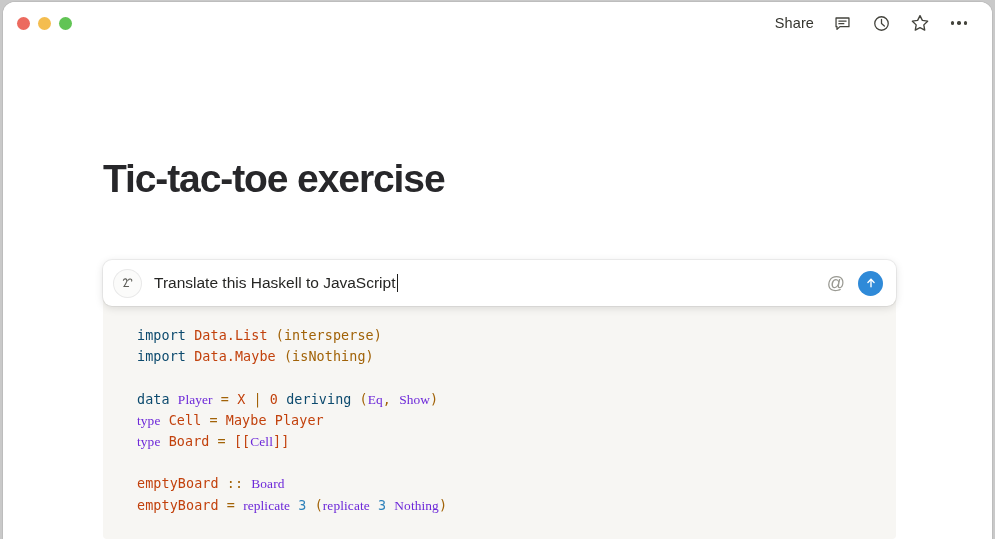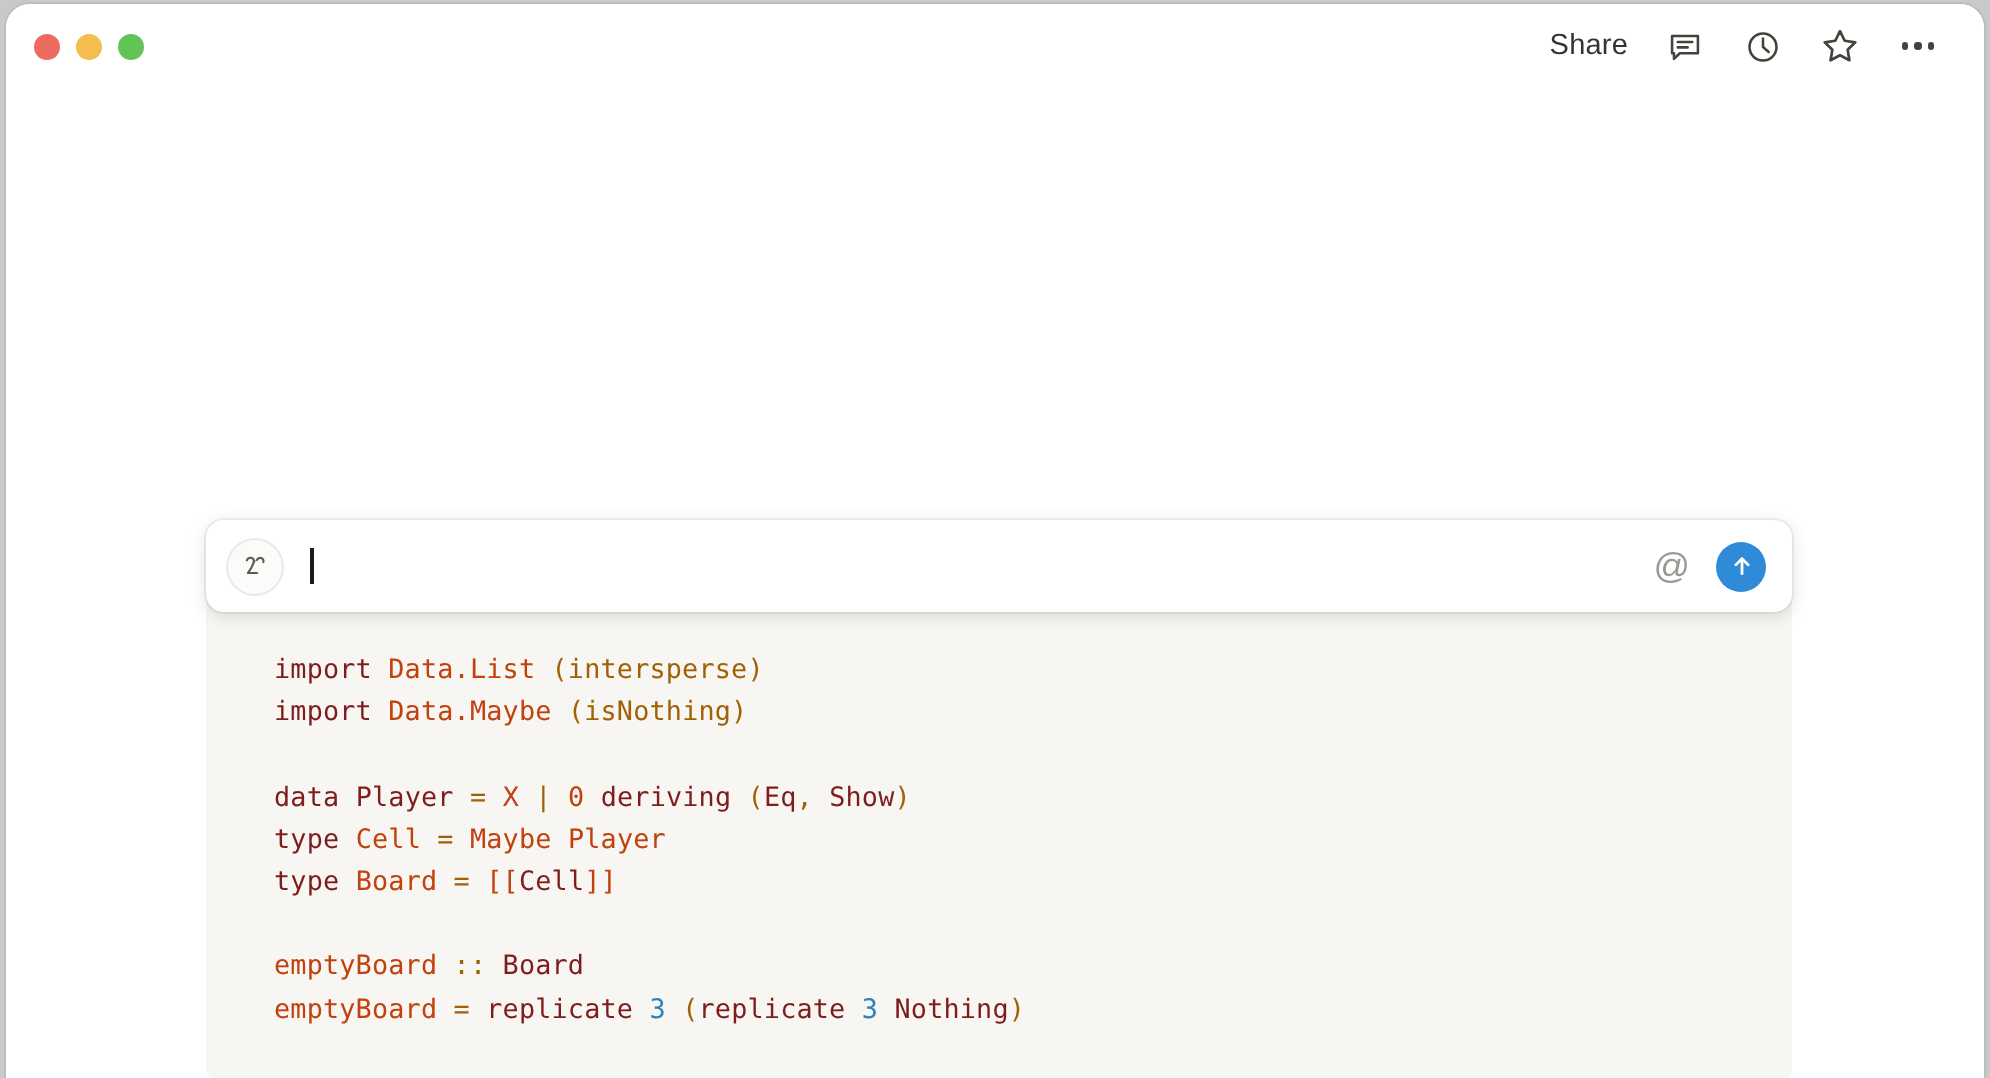--- a/index.html
+++ b/index.html
@@ -186,23 +186,23 @@
     font-family: "DejaVu Sans Mono", "Liberation Mono", monospace;
     font-size: 13.4px;
     line-height: 21.2px;
     color: #37352f;
     white-space: pre;
     letter-spacing: 0.1px;
   }
   .code .ln { display: block; height: 21.2px; }
 
   
-  .t-kw    { color: #7f1d1d; }          
+  .t-kw    { color: #0c4a6e; }          
   .t-num   { color: #2f82bb; }
-  .t-type  { color: #7f1d1d; }          
+  .t-type  { color: #6d28d9; font-family: Liberation Serif, serif; }          
   .t-id    { color: #c2410c; }          
   .t-mut   { color: #a16207; }
 </style>
 </head>
 <body>
 
 <div class="window">
 
   <div class="titlebar">
 
@@ -242,37 +242,39 @@
             <i></i>
             <i></i>
           </span>
       </span>
 
     </div>
   </div>
 
   <div class="page">
 
+    <div class="title">Tic-tac-toe exercise</div>
 
     <div class="code-block">
       <div class="code"><span class="ln"><span class="t-kw">import</span><span class="t-id"> Data.List </span><span class="t-mut">(intersperse)</span></span><span class="ln"><span class="t-kw">import</span><span class="t-id"> Data.Maybe </span><span class="t-mut">(isNothing)</span></span><span class="ln">&nbsp;</span><span class="ln"><span class="t-kw">data</span><span class="t-id"> </span><span class="t-type">Player</span><span class="t-mut"> = </span><span class="t-id">X</span><span class="t-mut"> | </span><span class="t-id">0</span><span class="t-id"> </span><span class="t-kw">deriving</span><span class="t-mut"> (</span><span class="t-type">Eq</span><span class="t-mut">, </span><span class="t-type">Show</span><span class="t-mut">)</span></span><span class="ln"><span class="t-type">type</span><span class="t-id"> </span><span class="t-id">Cell</span><span class="t-mut"> = </span><span class="t-id">Maybe Player</span></span><span class="ln"><span class="t-type">type</span><span class="t-id"> </span><span class="t-id">Board</span><span class="t-mut"> = </span><span class="t-id">[[</span><span class="t-type">Cell</span><span class="t-id">]]</span></span><span class="ln">&nbsp;</span><span class="ln"><span class="t-id">emptyBoard</span><span class="t-mut"> :: </span><span class="t-type">Board</span></span><span class="ln"><span class="t-id">emptyBoard</span><span class="t-mut"> = </span><span class="t-type">replicate</span><span class="t-id"> </span><span class="t-num">3</span><span class="t-mut"> (</span><span class="t-type">replicate</span><span class="t-id"> </span><span class="t-num">3</span><span class="t-id"> </span><span class="t-type">Nothing</span><span class="t-mut">)</span></span><span class="ln">&nbsp;</span><span class="ln"></span></div>
     </div>
 
     <div class="prompt-bar">
 
       <span class="ai-badge">
         <svg width="17" height="17" viewBox="0 0 24 24" fill="none" stroke="currentColor" stroke-width="1.5" stroke-linecap="round" stroke-linejoin="round">
           <path d="M6.2 7.4c.5-1.3 1.7-2.1 3-1.9 1.4.2 2.2 1.4 1.9 2.7"></path>
           <path d="M13.3 7.1c.6-1.2 1.9-1.8 3.1-1.4 1.3.4 1.9 1.7 1.5 2.9"></path>
           <path d="M11.6 7.6c-1.1 3-2.6 5.9-4.5 8.6"></path>
           <path d="M7.1 16.2h6.4"></path>
         </svg>
       </span>
 
       <div class="prompt-text-wrap" title="Ask AI to edit or generate…">
+        <span class="prompt-text">Translate this Haskell to JavaScript</span>
           <span class="caret"></span>
       </div>
 
       <div class="prompt-actions">
         <span class="at-icon">@</span>
         <button class="send-btn">
           <svg width="14" height="14" viewBox="0 0 20 20" fill="none" stroke="#ffffff" stroke-width="2" stroke-linecap="round" stroke-linejoin="round">
             <path d="M10 15.5V5"></path>
             <path d="M5.6 9.2L10 4.8l4.4 4.4"></path>
           </svg>

